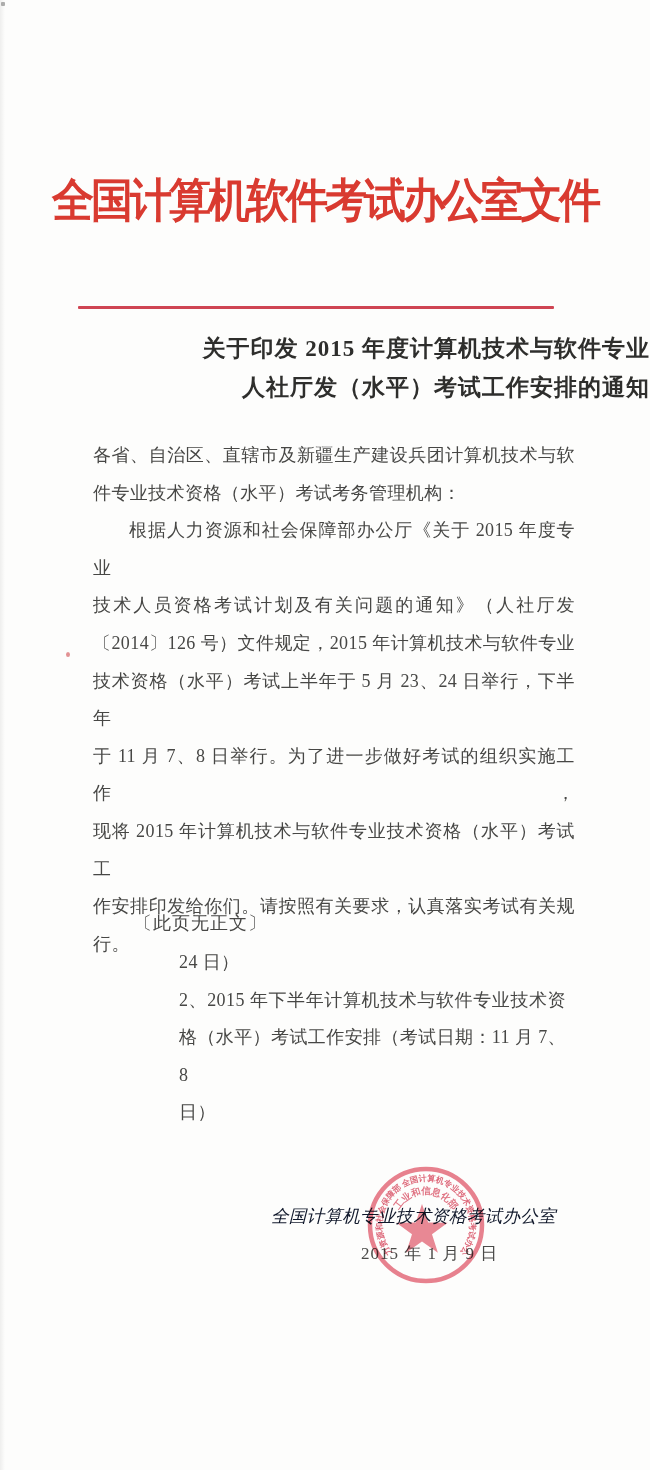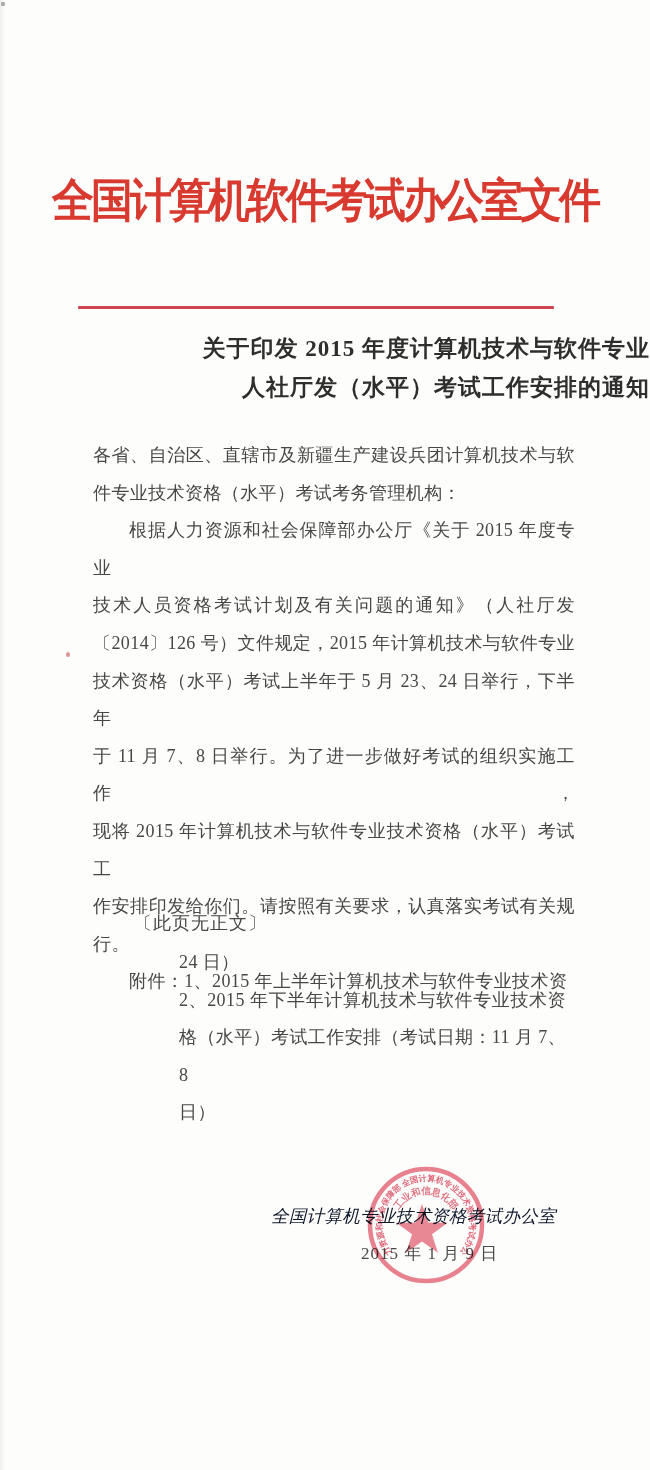--- a/index.html
+++ b/index.html
@@ -106,21 +106,20 @@
     <div class="line jl">各省、自治区、直辖市及新疆生产建设兵团计算机技术与软</div>
     <div class="line">件专业技术资格（水平）考试考务管理机构：</div>
     <div class="line jl ind">根据人力资源和社会保障部办公厅《关于 2015 年度专业</div>
     <div class="line jl">技术人员资格考试计划及有关问题的通知》（人社厅发</div>
     <div class="line jl">〔2014〕126 号）文件规定，2015 年计算机技术与软件专业</div>
     <div class="line jl">技术资格（水平）考试上半年于 5 月 23、24 日举行，下半年</div>
     <div class="line jl">于 11 月 7、8 日举行。为了进一步做好考试的组织实施工作，</div>
     <div class="line jl">现将 2015 年计算机技术与软件专业技术资格（水平）考试工</div>
     <div class="line jl">作安排印发给你们。请按照有关要求，认真落实考试有关规</div>
     <div class="line">行。</div>
-    <div class="line ind">附件：1、2015 年上半年计算机技术与软件专业技术资</div>
   </div>
 
   <div class="page-note">〔此页无正文〕</div>
 
   <div class="attach-block">
     <div class="line">24 日）</div>
     <div class="line jl">2、2015 年下半年计算机技术与软件专业技术资</div>
     <div class="line jl">格（水平）考试工作安排（考试日期：11 月 7、8</div>
     <div class="line">日）</div>
   </div>

